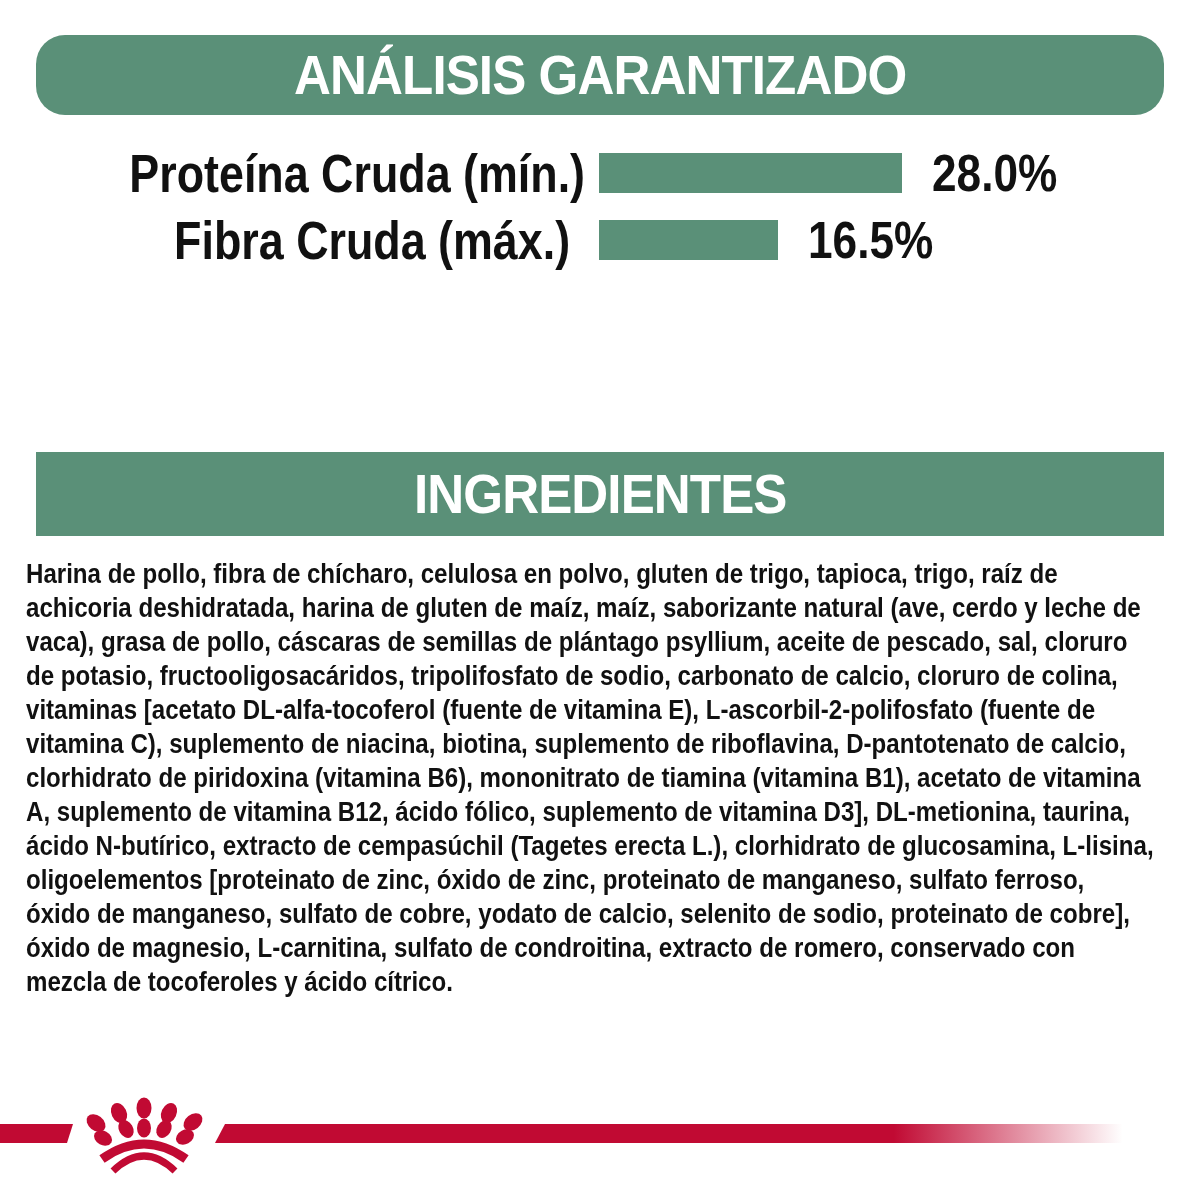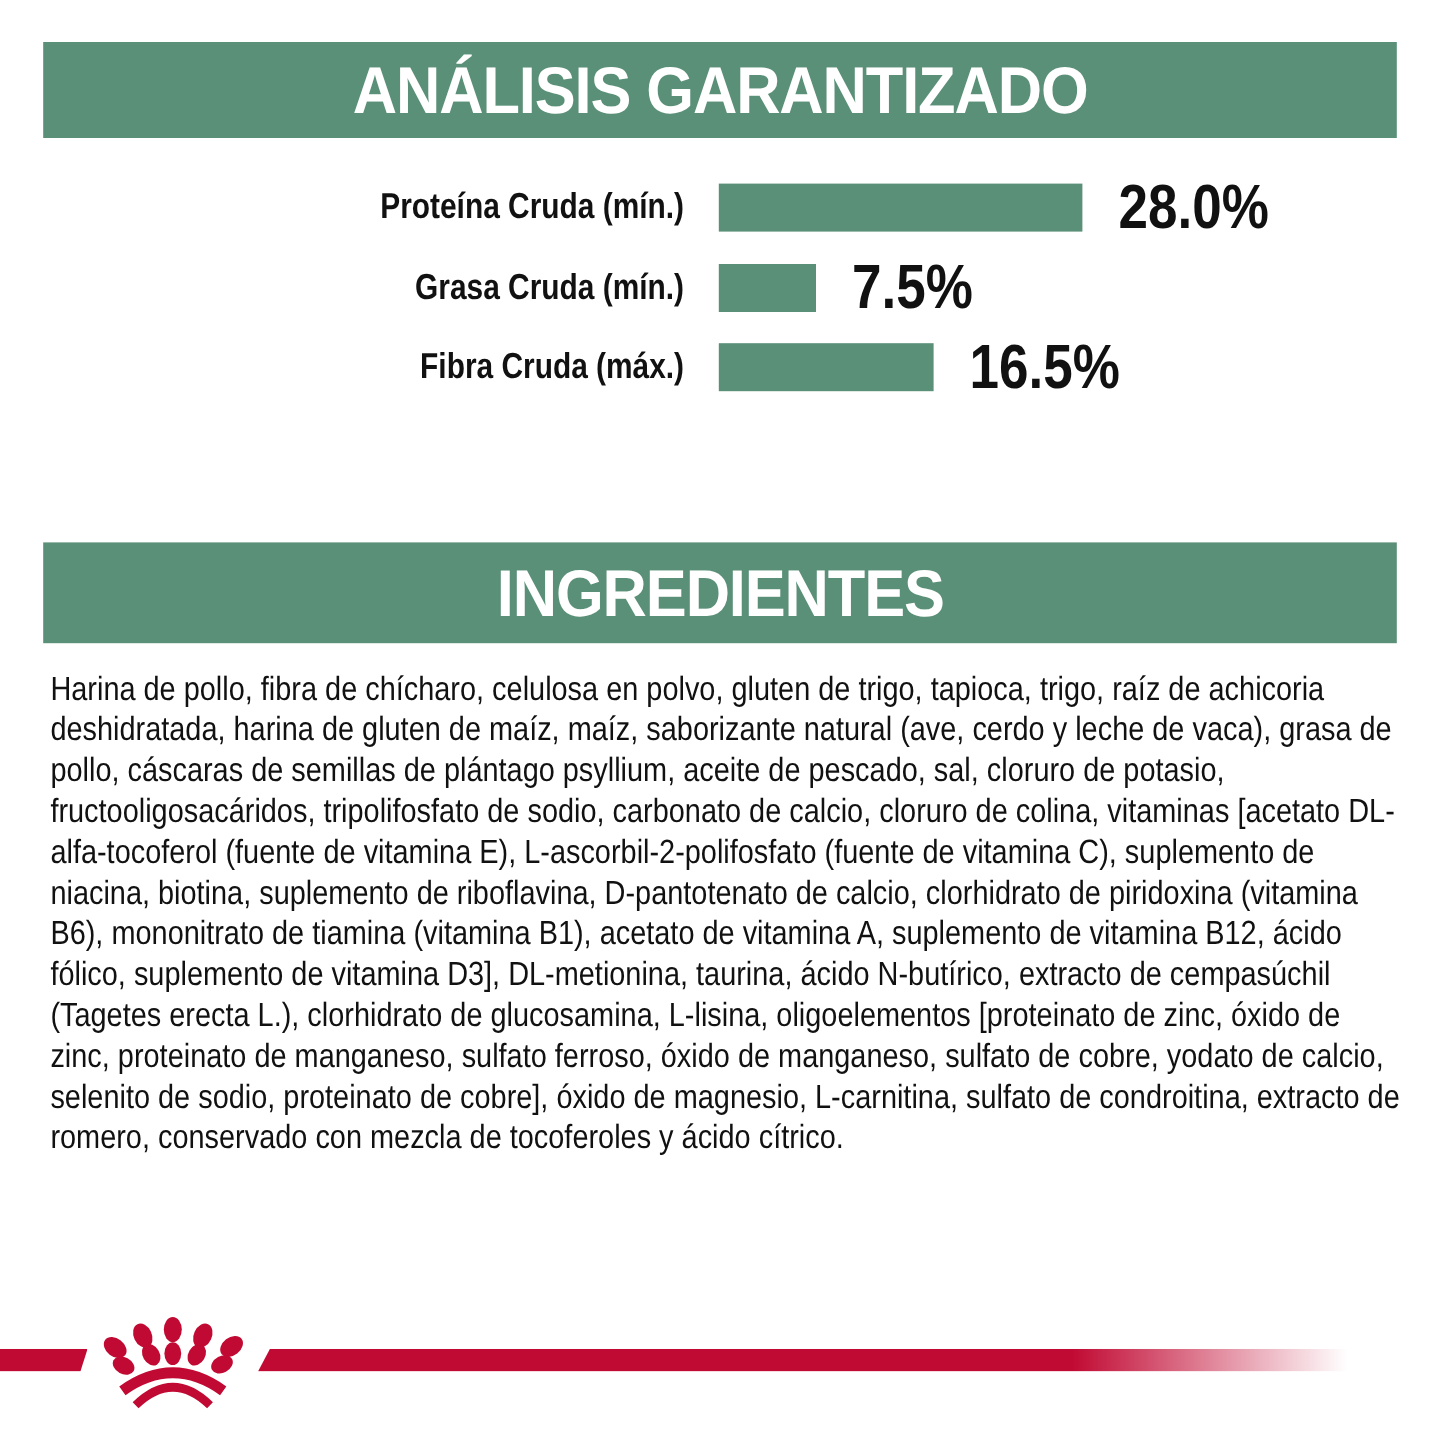--- a/index.html
+++ b/index.html
@@ -16,42 +16,42 @@
     overflow:hidden;position:relative;
   }
   .page{position:absolute;inset:0;}
 
   
   .band{
     position:absolute;left:36px;width:1128px;
     background:var(--green);
     display:flex;align-items:center;justify-content:center;
   }
-  .band1{top:35px;height:80px;}
+  .band1{top:35px;height:80px;border-radius:29px;}
   .band2{top:452px;height:84px;}
   .band-text{
     color:var(--band-text);
     font-size:55px;font-weight:bold;
     letter-spacing:-1px;
     display:inline-block;
     transform:scaleX(0.93);
     transform-origin:center center;
     white-space:nowrap;
   }
 
   
   .chart{position:absolute;left:36px;top:153px;width:1128px;}
   .chart-row{
     display:flex;align-items:center;
     height:40px;margin-bottom:26.5px;
   }
   .chart-label{
     width:534px;flex:none;
     text-align:right;
-    font-size:30px;font-weight:bold;color:var(--text);
+    font-size:54px;font-weight:bold;color:var(--text);
     white-space:nowrap;line-height:40px;
   }
   .chart-label > span{
     display:inline-block;
     transform:scaleX(0.83);
     transform-origin:right center;
   }
   .chart-bar{
     height:40px;flex:none;
     margin-left:29px;
@@ -61,21 +61,21 @@
     margin-left:30px;
     font-size:52px;font-weight:bold;color:var(--text);
     white-space:nowrap;line-height:40px;
     display:inline-block;
     transform:scaleX(0.85);
     transform-origin:left center;
   }
 
   
   .ingredients{
-    position:absolute;left:42px;top:557px;width:1128px;
+    position:absolute;left:26px;top:557px;width:1128px;font-weight:bold;
   }
   .ingredients-text{
     display:block;
     width:1312px;
     transform:scaleX(0.86);
     transform-origin:left top;
     font-size:28px;line-height:34px;
     color:var(--text);
     letter-spacing:0;
   }
@@ -100,25 +100,20 @@
 
   <div class="band band1">
     <span class="band-text">ANÁLISIS GARANTIZADO</span>
   </div>
 
   <div class="chart" id="chart">
       <div class="chart-row">
         <div class="chart-label"><span>Proteína Cruda (mín.)</span></div>
         <div class="chart-bar" style="width: 303px; background: rgb(90, 144, 120);"></div>
         <div class="chart-value">28.0%</div>
-      </div>
-      <div class="chart-row">
-        <div class="chart-label"><span>Grasa Cruda (mín.)</span></div>
-        <div class="chart-bar" style="width: 81px; background: rgb(90, 144, 120);"></div>
-        <div class="chart-value">7.5%</div>
       </div>
       <div class="chart-row">
         <div class="chart-label"><span>Fibra Cruda (máx.)</span></div>
         <div class="chart-bar" style="width: 179px; background: rgb(90, 144, 120);"></div>
         <div class="chart-value">16.5%</div>
       </div>
     </div>
 
   <div class="band band2">
     <span class="band-text">INGREDIENTES</span>

